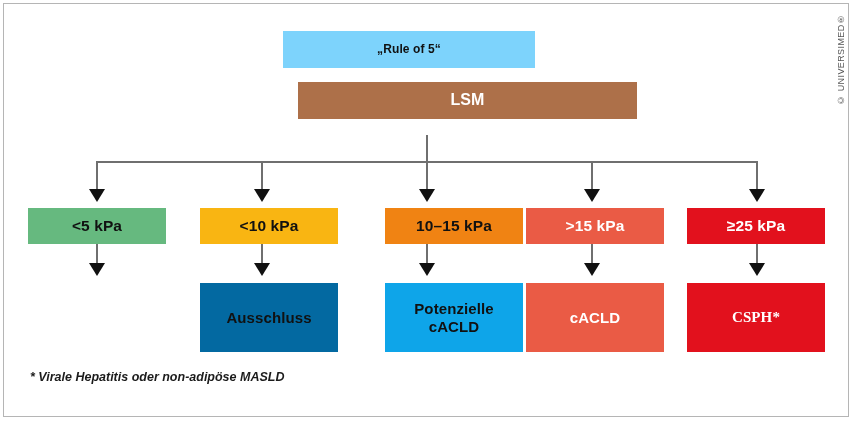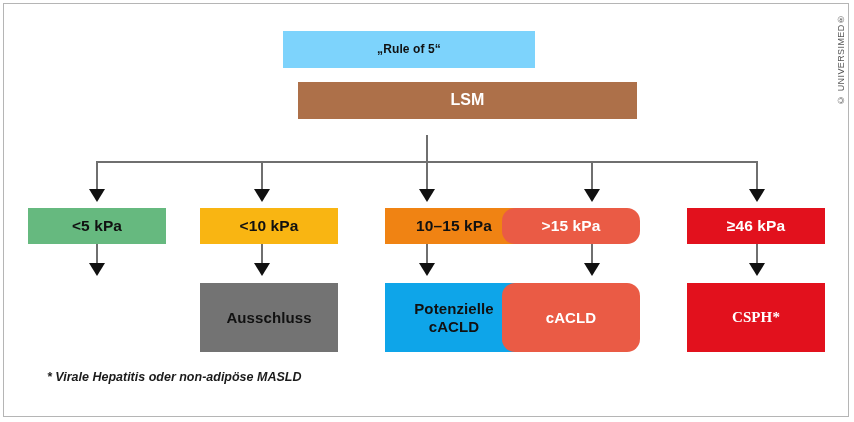--- a/index.html
+++ b/index.html
@@ -71,21 +71,21 @@
   
   .result-box {
     top: 283px;
     width: 138px;
     height: 69px;
     font-size: 15px;
   }
   .col-0 { left: 28px; }
   .col-1 { left: 200px; }
   .col-2 { left: 342px; margin-left: 43px; }
-  .col-3 { left: 502px; border-radius: 13px; }
+  .col-3 { left: 526px; }
   .col-4 { left: 687px; }
 
   
   .vline {
     position: absolute;
     width: 2px;
     background: #6f6f6f;
   }
   .hline {
     position: absolute;
@@ -102,21 +102,21 @@
   }
   .arrow-stem {
     position: absolute;
     width: 2px;
     background: #6f6f6f;
   }
 
   
   #footnote {
     position: absolute;
-    left: 47px;
+    left: 30px;
     top: 370px;
     font-size: 12.5px;
     font-style: italic;
     font-weight: bold;
     color: #1b1b1b;
     white-space: nowrap;
   }
 
   
   #copyright {
@@ -160,39 +160,39 @@
   <div class="arrow-stem" style="left:591px; top:161px; height:28px;"></div>
   <div class="arrow-head" style="left:584px; top:189px;"></div>
 
   <div class="arrow-stem" style="left:756px; top:161px; height:28px;"></div>
   <div class="arrow-head" style="left:749px; top:189px;"></div>
 
   <div class="box kpa-box col-0" style="background:#66b97f; color:#111111;">&lt;5 kPa</div>
   <div class="box kpa-box col-1" style="background:#f9b512; color:#111111;">&lt;10 kPa</div>
   <div class="box kpa-box col-2" style="background:#f08313; color:#111111;">10–15 kPa</div>
   <div class="box kpa-box col-3" style="background:#ea5b45; color:#ffffff;">&gt;15 kPa</div>
-  <div class="box kpa-box col-4" style="background:#e2111d; color:#ffffff;">≥46 kPa</div>
+  <div class="box kpa-box col-4" style="background:#e2111d; color:#ffffff;">≥25 kPa</div>
 
   <div class="arrow-stem" style="left:96px; top:244px; height:19px;"></div>
   <div class="arrow-head" style="left:89px; top:263px;"></div>
 
   <div class="arrow-stem" style="left:261px; top:244px; height:19px;"></div>
   <div class="arrow-head" style="left:254px; top:263px;"></div>
 
   <div class="arrow-stem" style="left:426px; top:244px; height:19px;"></div>
   <div class="arrow-head" style="left:419px; top:263px;"></div>
 
   <div class="arrow-stem" style="left:591px; top:244px; height:19px;"></div>
   <div class="arrow-head" style="left:584px; top:263px;"></div>
 
   <div class="arrow-stem" style="left:756px; top:244px; height:19px;"></div>
   <div class="arrow-head" style="left:749px; top:263px;"></div>
 
 
-  <div class="box result-box col-1" style="background:#737373; color:#111111;">
+  <div class="box result-box col-1" style="background:#0369a1; color:#111111;">
     <span>
       <span>Ausschluss</span><br>
     </span>
   </div>
 
   <div class="box result-box col-2" style="background:#0ea5e9; color:#111111;">
     <span>
       <span>Potenzielle</span><br>
       <span>cACLD</span>
     </span>

